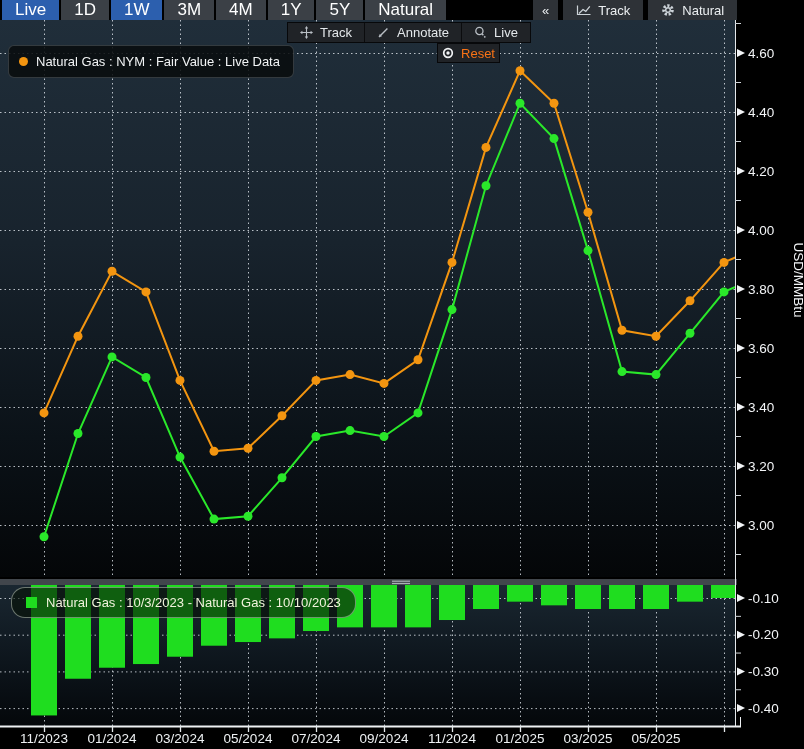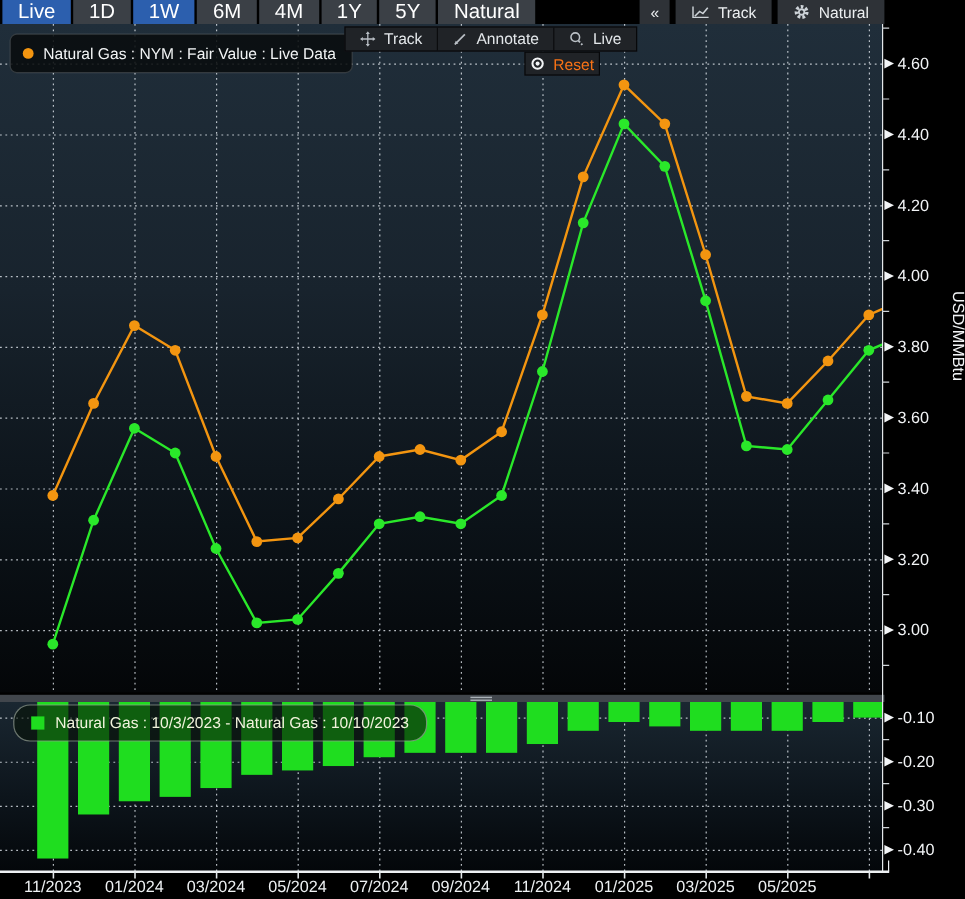--- a/index.html
+++ b/index.html
@@ -25,21 +25,21 @@
   .floatbar{position:absolute;left:287px;top:22px;height:19px;display:flex;
             background:#202327;border:1px solid #07080a;z-index:30;}
   .tool{display:flex;align-items:center;gap:7px;color:#e3e7ea;
         font-size:13px;padding:0 12px;border-left:1px solid #0b0c0e;white-space:nowrap;}
   .tool:first-child{border-left:none;}
   .resetbtn{position:absolute;left:437px;top:43px;height:18px;width:61px;display:flex;
             align-items:center;justify-content:center;gap:7px;background:#202327;
             border:1px solid #07080a;color:#f97316;font-size:13px;z-index:30;}
 
   
-  .legend-main{position:absolute;left:8px;top:28px;padding:6px 13px 6px 10px;
+  .legend-main{position:absolute;left:8px;top:45px;padding:6px 13px 6px 10px;
                background:rgba(9,13,14,0.88);border:1px solid rgba(150,160,165,0.3);
                border-radius:6px;z-index:20;}
   .legend-row{display:flex;align-items:center;gap:8px;font-size:13px;color:#f2f4f5;
               line-height:19px;white-space:nowrap;}
   .dot{width:9px;height:9px;border-radius:50%;flex:0 0 auto;}
   .legend-lower{position:absolute;left:11px;top:587px;height:29px;padding:0 14px;
                 display:flex;align-items:center;gap:9px;background:rgba(6,18,6,0.62);
                 border:1px solid rgba(190,200,188,0.55);border-radius:14px;
                 font-size:13px;color:#f1f3dc;z-index:20;white-space:nowrap;}
   .swatch{width:11px;height:11px;flex:0 0 auto;}
@@ -245,21 +245,21 @@
       <line x1="735" x2="741" y1="653.05" y2="653.05" stroke="#cfd4d8" stroke-width="1"></line>
       <line x1="735" x2="741" y1="689.75" y2="689.75" stroke="#cfd4d8" stroke-width="1"></line>
     </g>
     <text x="794" y="280" text-anchor="middle" font-size="13.5" fill="#f2f4f6" transform="rotate(90 794 280)">USD/MMBtu</text>
   </svg>
 
 <div class="tabbar">
   <div class="tab active">Live</div>
   <div class="tab">1D</div>
   <div class="tab active">1W</div>
-  <div class="tab">6M</div>
+  <div class="tab">3M</div>
   <div class="tab">4M</div>
   <div class="tab">1Y</div>
   <div class="tab">5Y</div>
   <div class="tab">Natural</div>
 </div>
 
 <div class="topbtns">
   <div class="tbtn sq">
     <span>«</span>
   </div>

